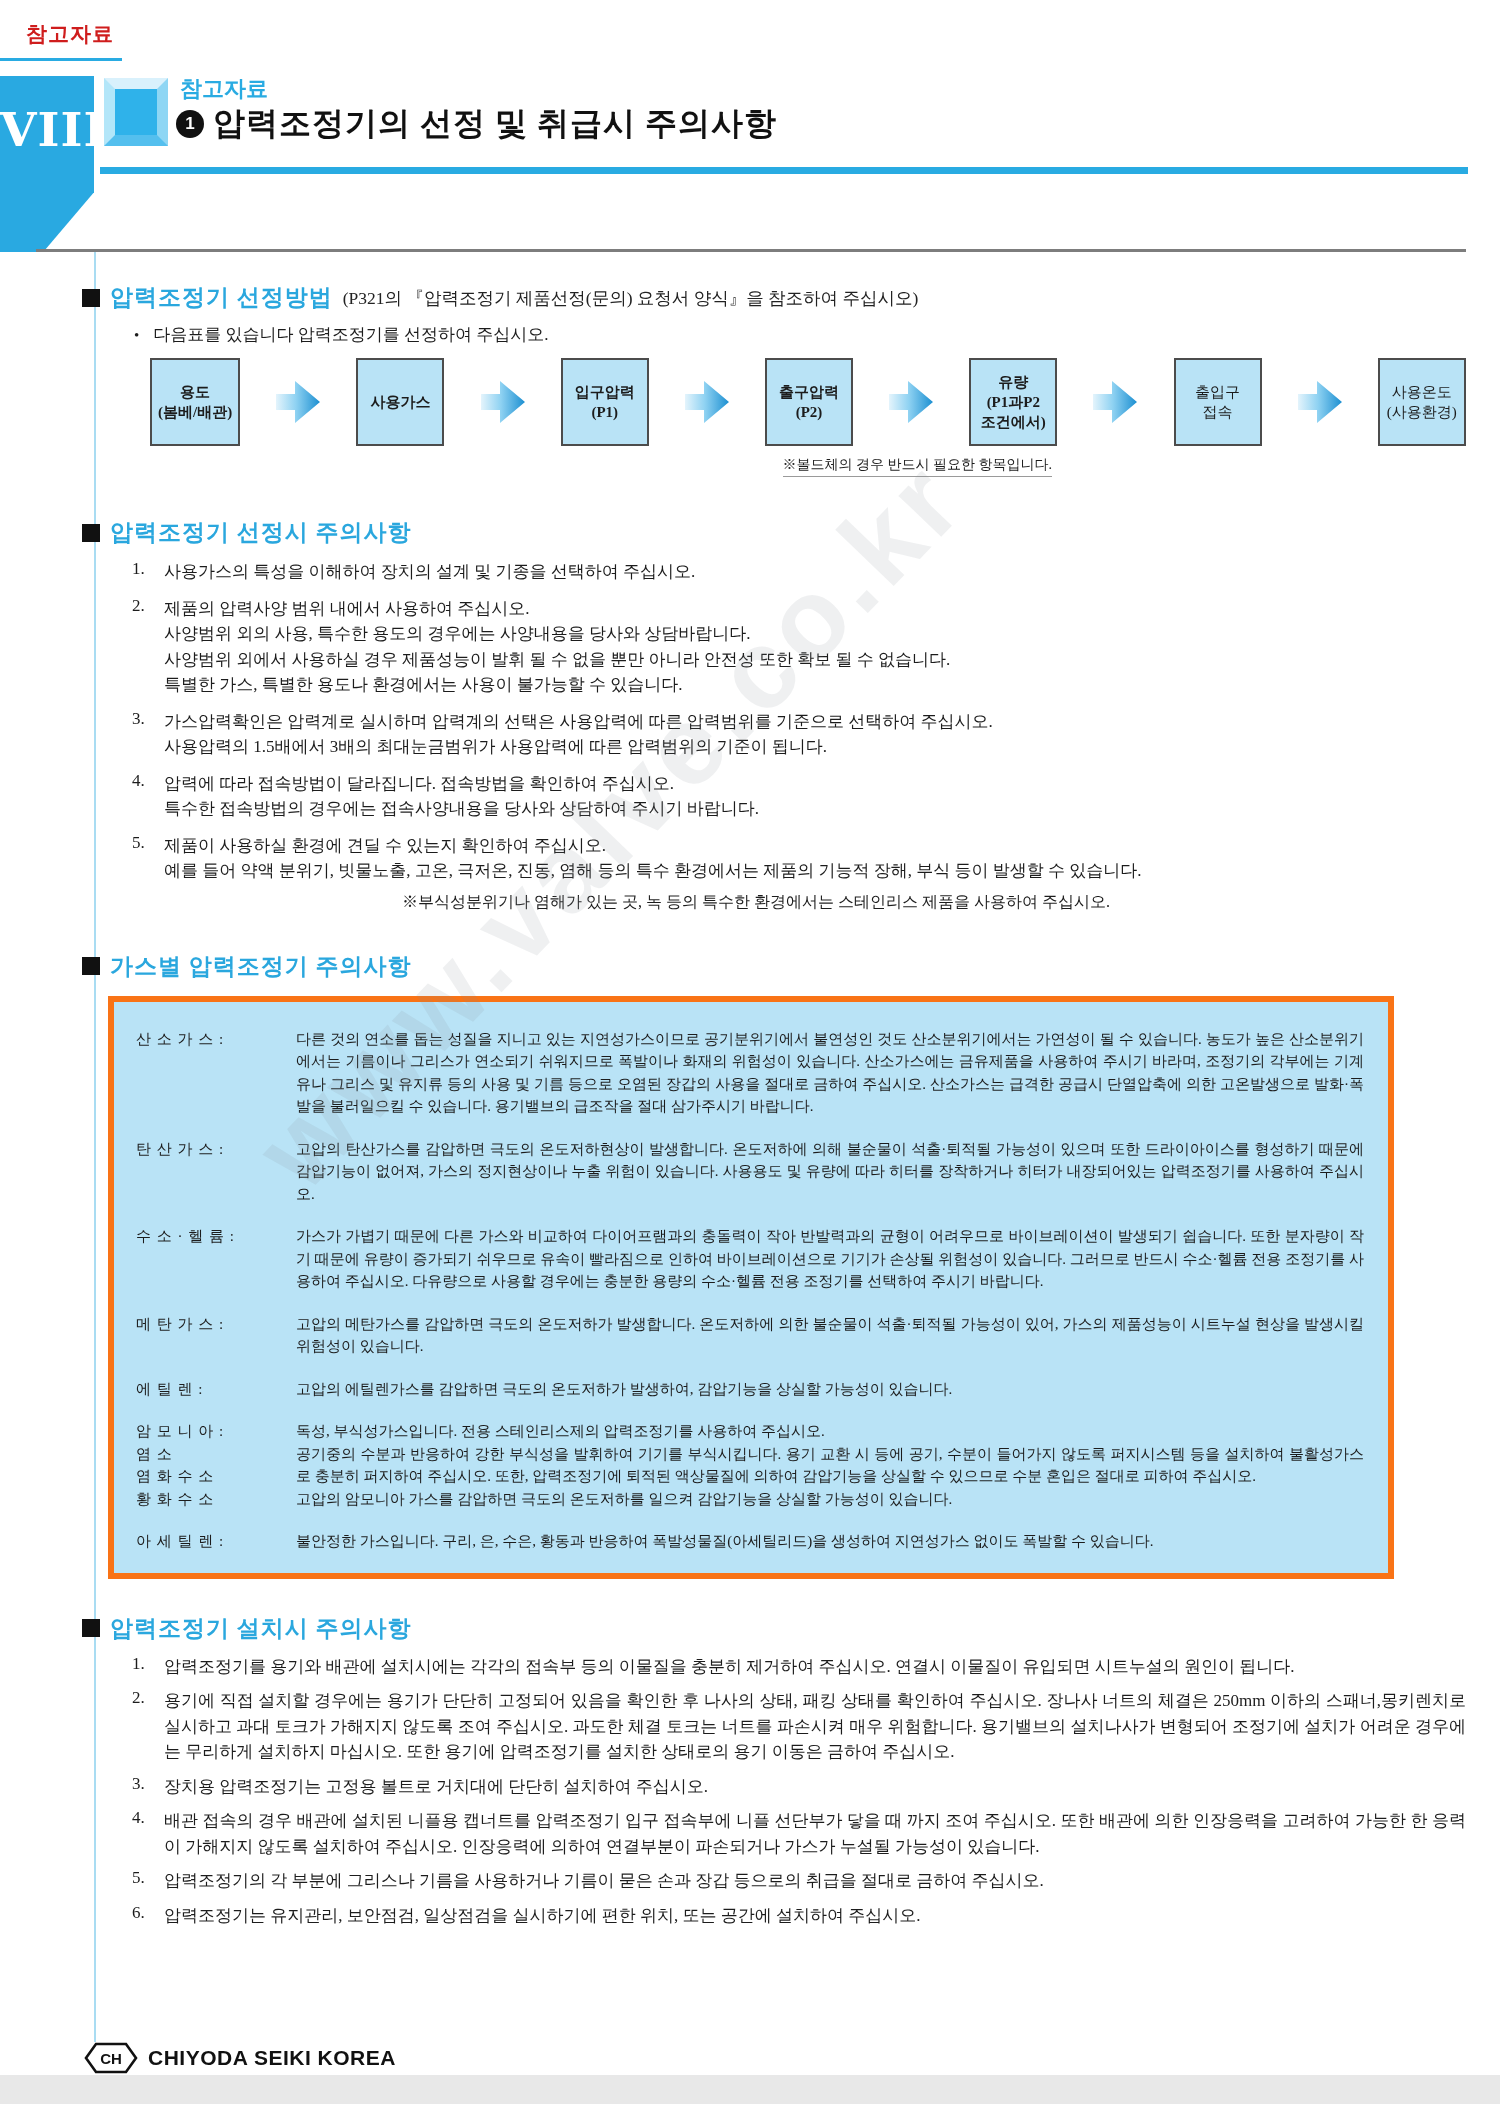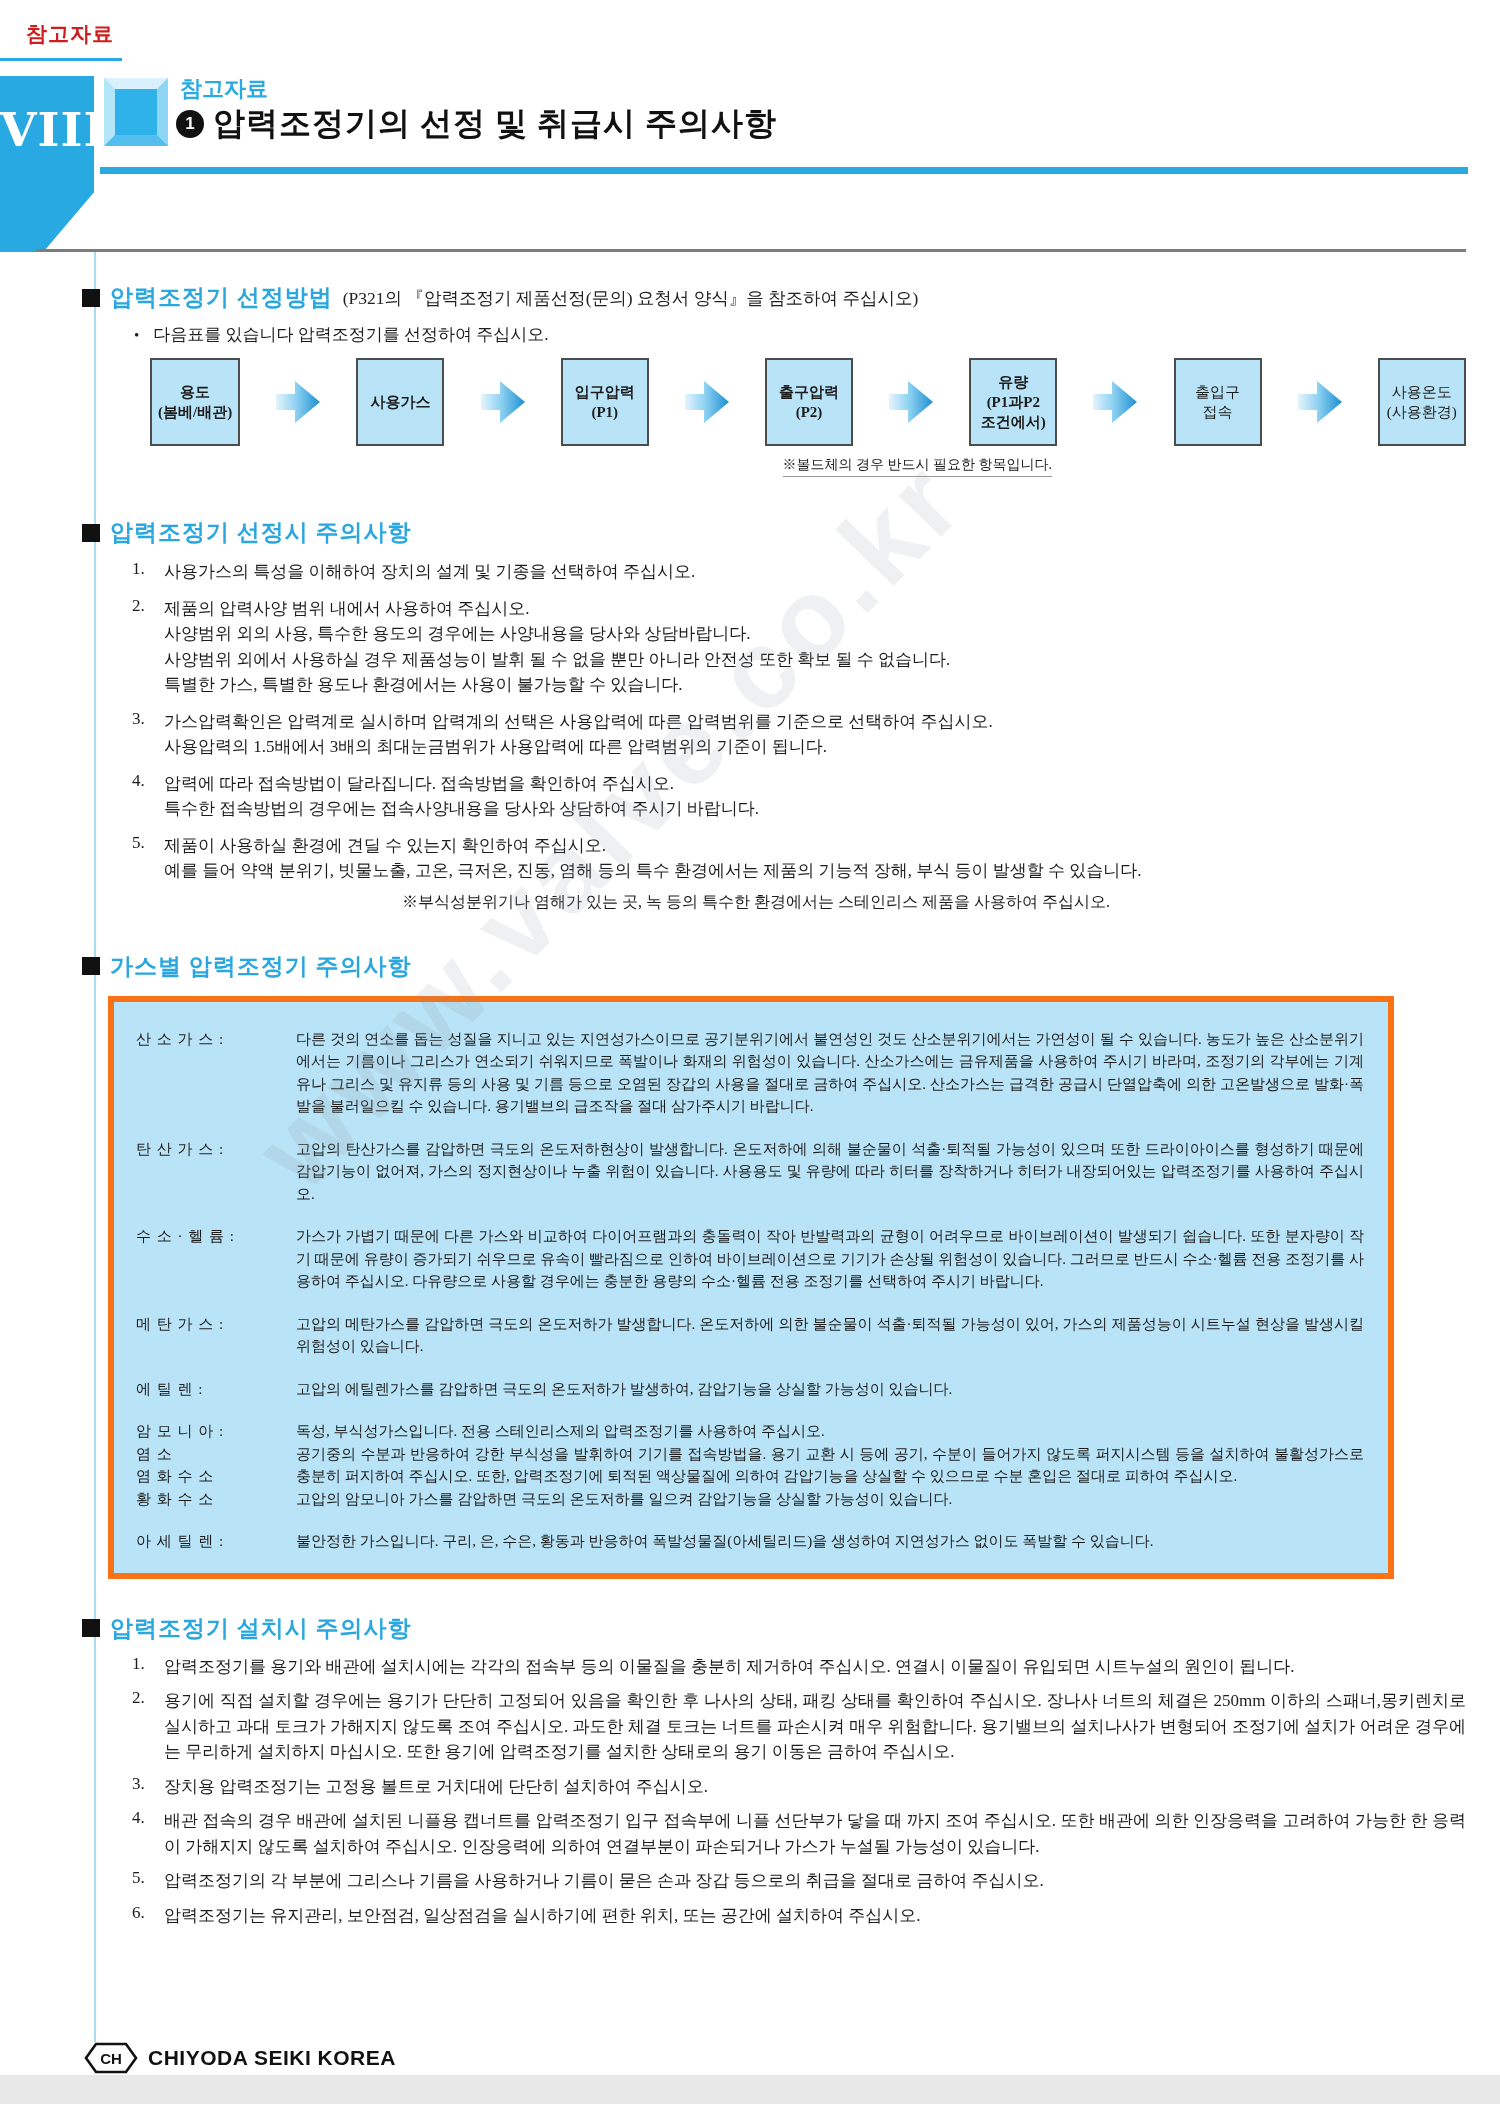--- a/index.html
+++ b/index.html
@@ -221,21 +221,21 @@
       <div class="gas-row">
         <div class="gas-label">에   틸   렌 :</div>
         <div class="gas-text">고압의 에틸렌가스를 감압하면 극도의 온도저하가 발생하여, 감압기능을 상실할 가능성이 있습니다.</div>
       </div>
       <div class="gas-row">
         <div class="gas-label">암 모 니 아 :
 염          소
 염 화 수 소
 황 화 수 소</div>
         <div class="gas-text">독성, 부식성가스입니다. 전용 스테인리스제의 압력조정기를 사용하여 주십시오.
-공기중의 수분과 반응하여 강한 부식성을 발휘하여 기기를 접속방법을. 용기 교환 시 등에 공기, 수분이 들어가지 않도록 퍼지시스템 등을 설치하여 불활성가스로 충분히 퍼지하여 주십시오. 또한, 압력조정기에 퇴적된 액상물질에 의하여 감압기능을 상실할 수 있으므로 수분 혼입은 절대로 피하여 주십시오.
+공기중의 수분과 반응하여 강한 부식성을 발휘하여 기기를 부식시킵니다. 용기 교환 시 등에 공기, 수분이 들어가지 않도록 퍼지시스템 등을 설치하여 불활성가스로 충분히 퍼지하여 주십시오. 또한, 압력조정기에 퇴적된 액상물질에 의하여 감압기능을 상실할 수 있으므로 수분 혼입은 절대로 피하여 주십시오.
 고압의 암모니아 가스를 감압하면 극도의 온도저하를 일으켜 감압기능을 상실할 가능성이 있습니다.</div>
       </div>
       <div class="gas-row">
         <div class="gas-label">아 세 틸 렌 :</div>
         <div class="gas-text">불안정한 가스입니다. 구리, 은, 수은, 황동과 반응하여 폭발성물질(아세틸리드)을 생성하여 지연성가스 없이도 폭발할 수 있습니다.</div>
       </div>
     </div>
 
     <div class="sec-head" style="margin-top:34px">
       <span class="sec-square"></span>

